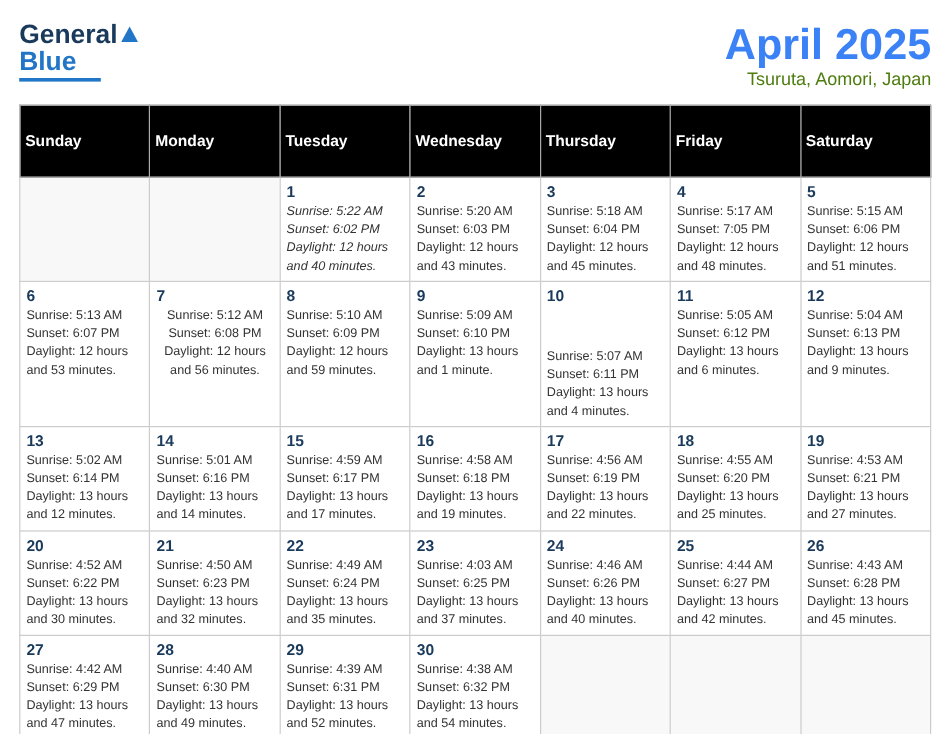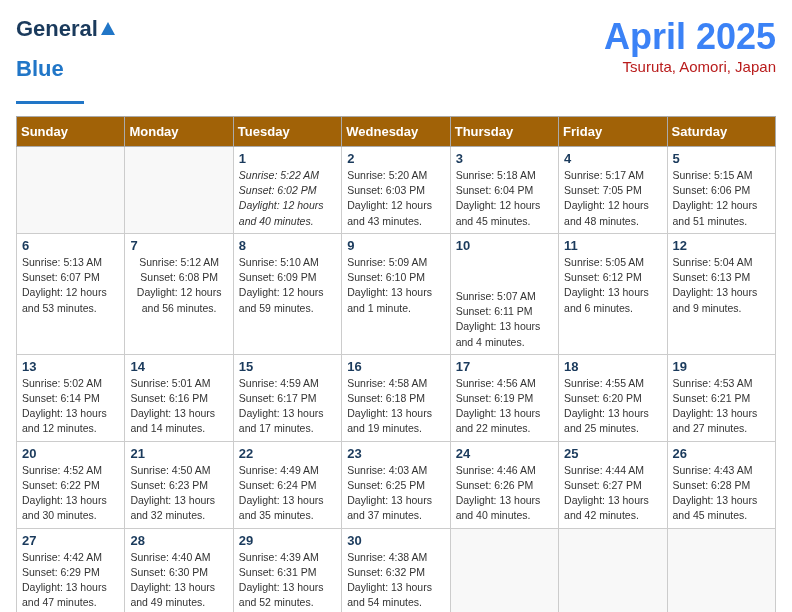--- a/index.html
+++ b/index.html
@@ -13,44 +13,43 @@
     .header {
       display: flex;
       justify-content: space-between;
       align-items: flex-start;
       margin-bottom: 12px;
     }
     .logo {
       display: flex;
       flex-direction: column;
       align-items: flex-start;
-      gap: 18px;
     }
     .title-block {
       text-align: right;
     }
     .month-year {
       font-size: 36px;
       font-weight: bold;
       color: #3b82f6;
     }
     .location {
       font-size: 15px;
-      color: #b91c1c;
+      color: #4d7c0f;
     }
     .calendar {
       width: 100%;
       border-collapse: collapse;
     }
     .calendar th {
-      background: #a16207;
+      background: #000000;
       color: #fff;
       font-size: 13px;
       font-weight: bold;
-      padding: 7px 4px;
+      padding: 22px 4px;
       text-align: left;
       border: 1px solid #aaa;
     }
     .calendar td {
       vertical-align: top;
       border: 1px solid #ccc;
       padding: 4px 5px;
       width: 108px;
       min-height: 80px;
       font-size: 10.5px;

